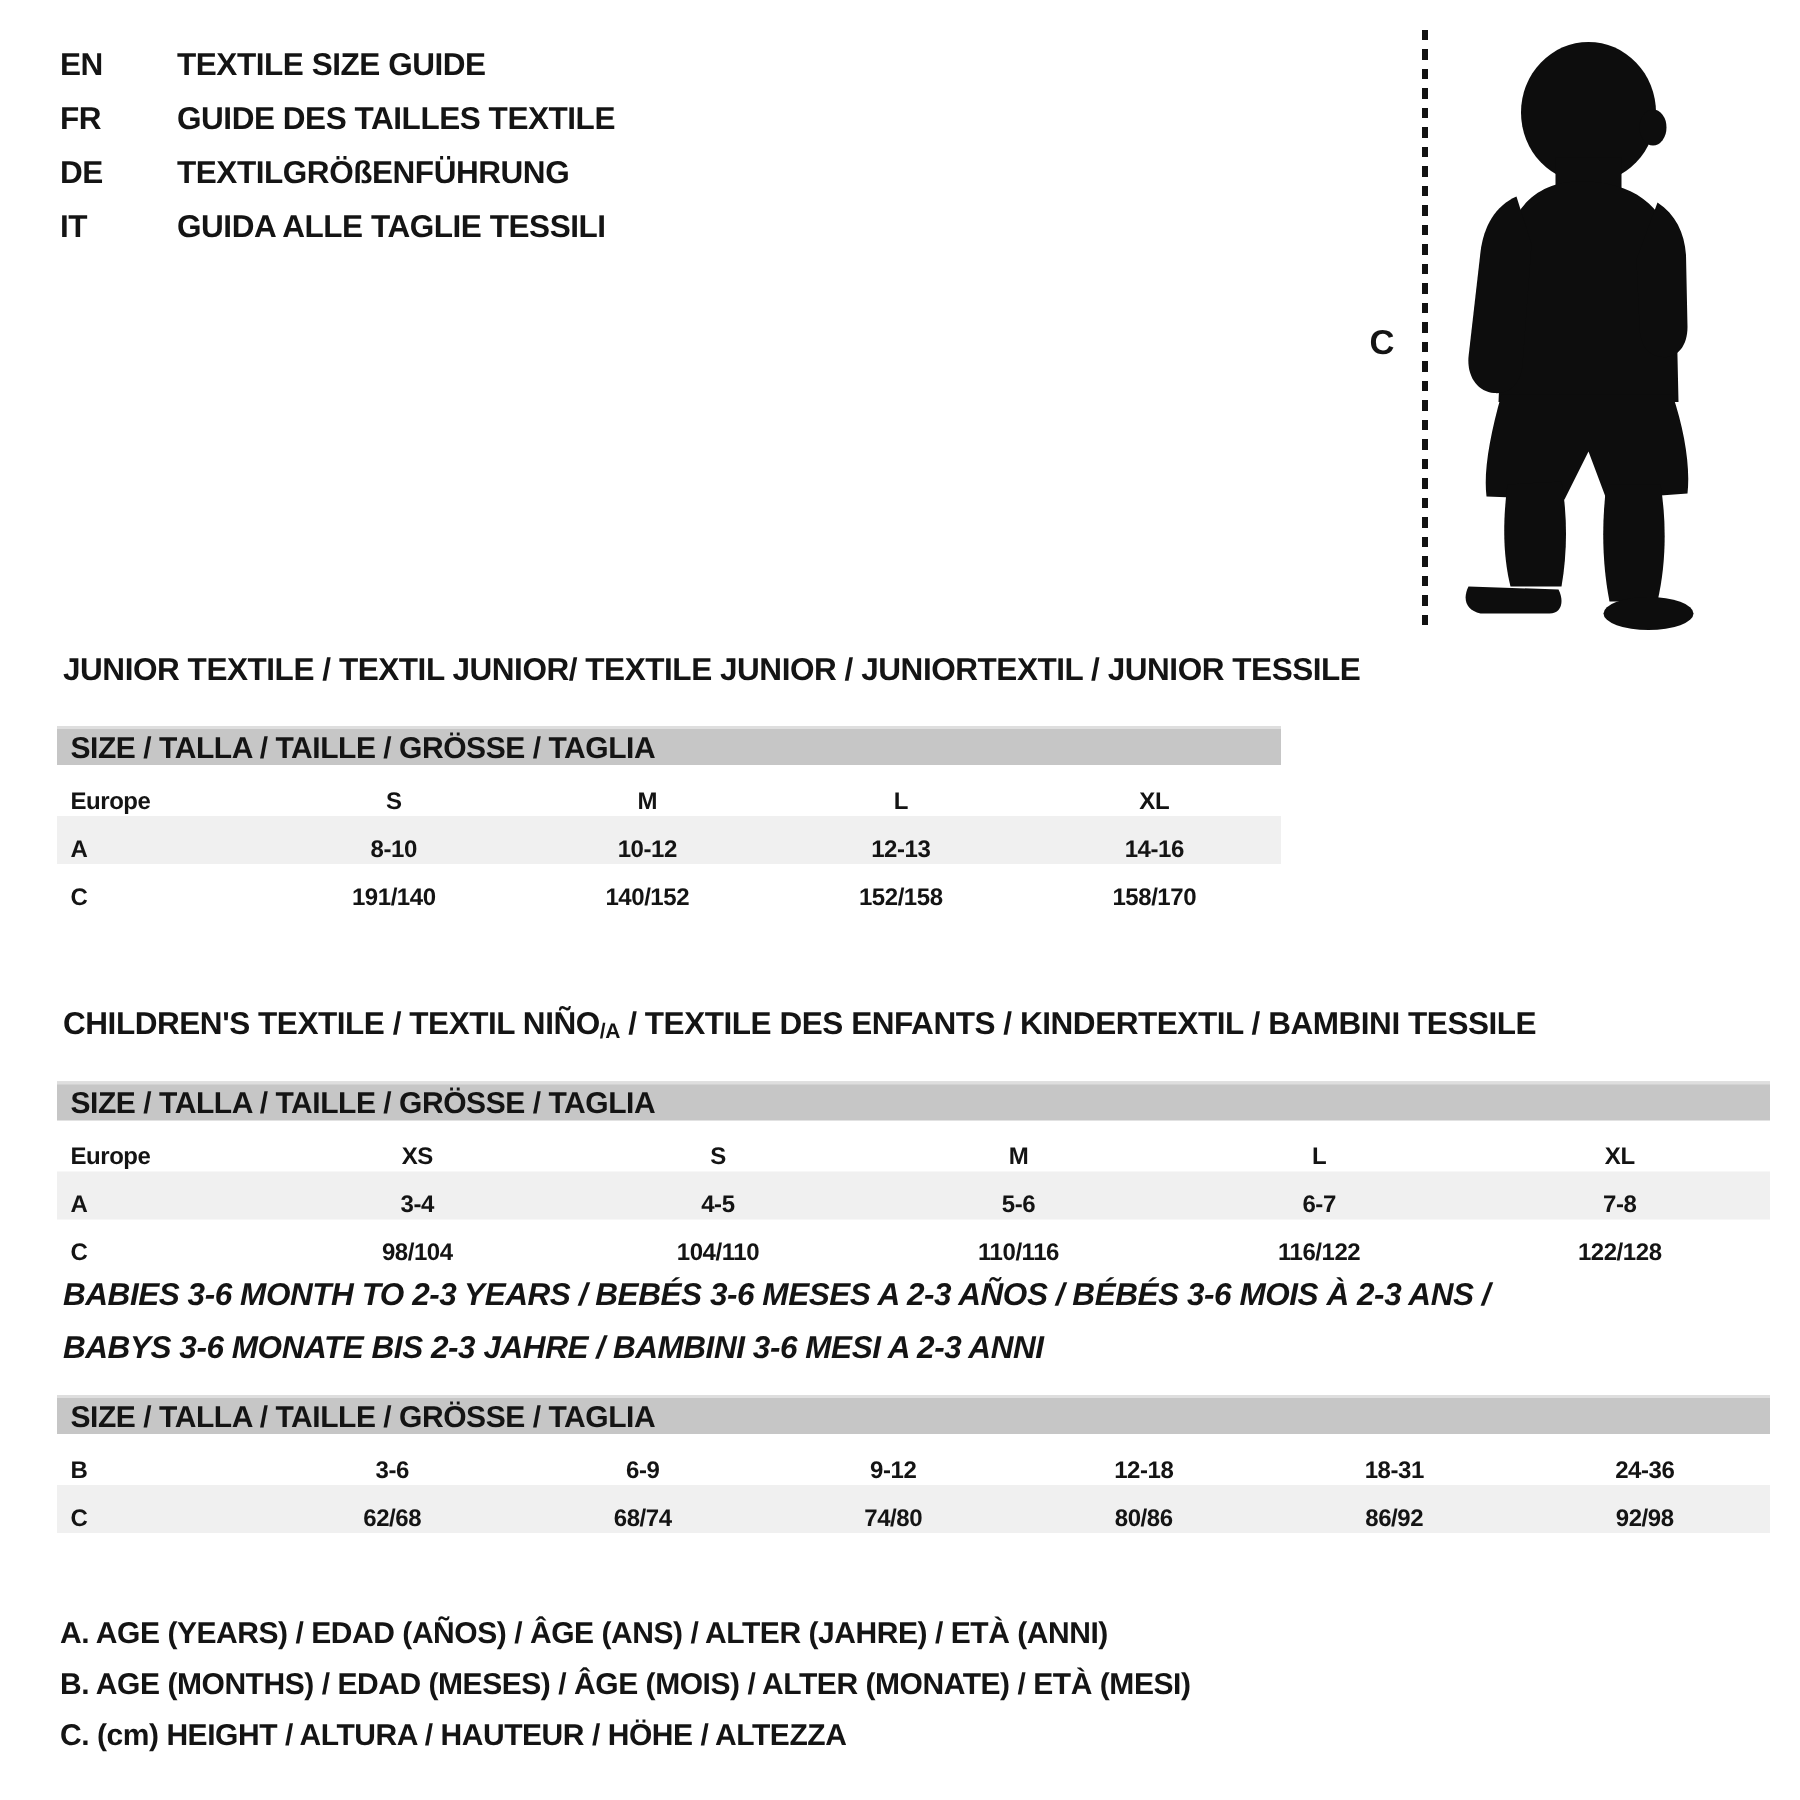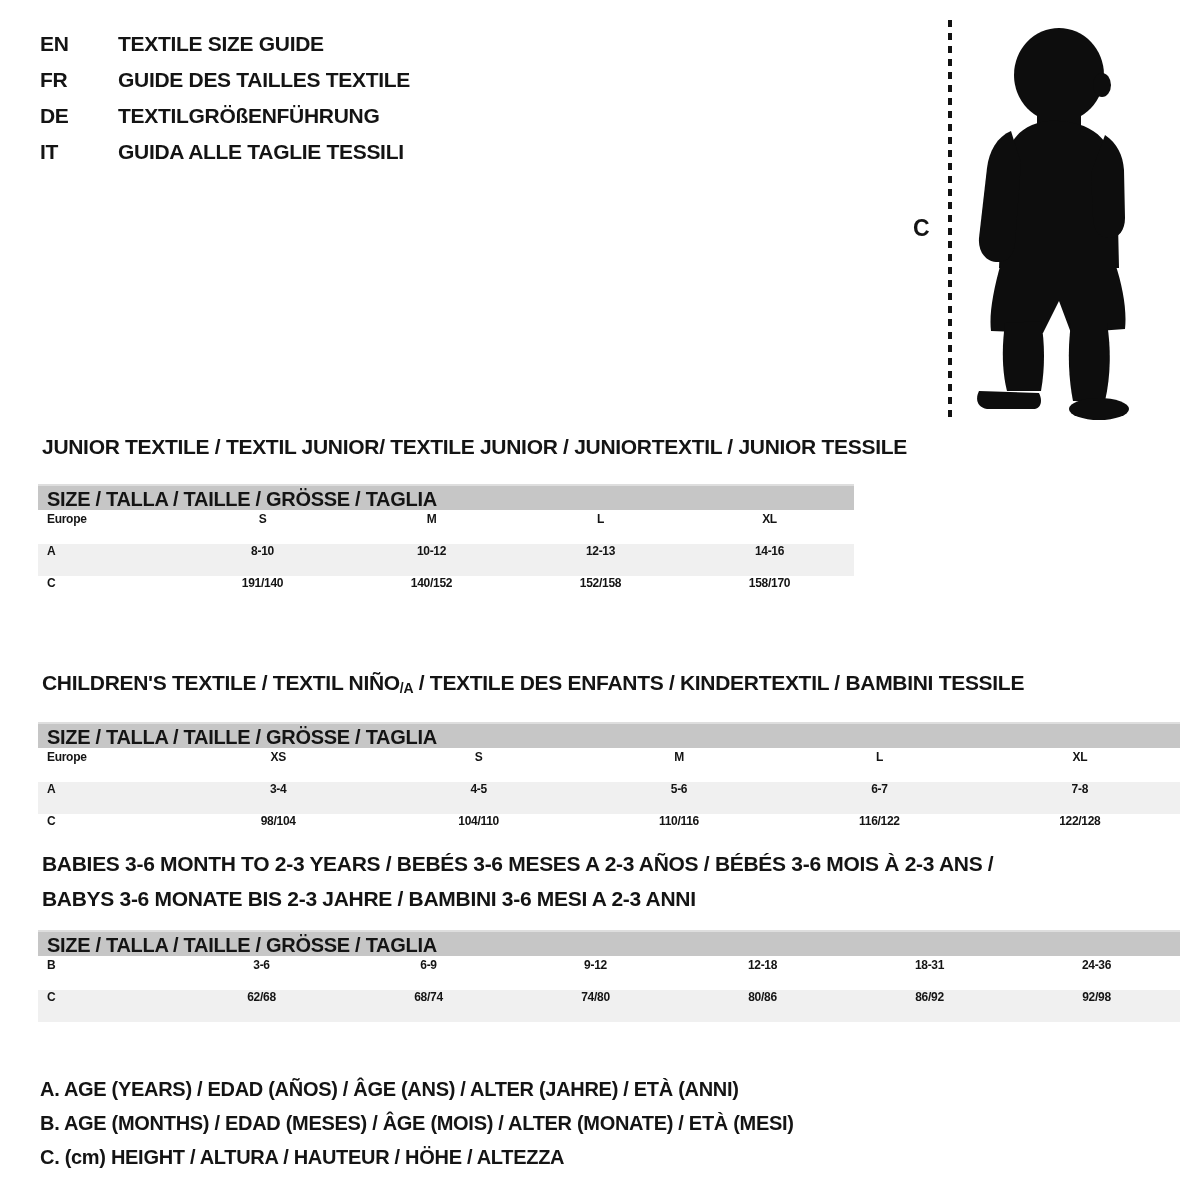--- a/index.html
+++ b/index.html
@@ -27,28 +27,28 @@
   .toddler { position:absolute; left:62px; top:8px; }
 
   
   .sec { position:absolute; left:38px; }
   .sec1 { top:436px; width:816px; }
   .sec2 { top:640px; width:1142px;margin-top:32px; }
   .sec3 { top:846px; width:1142px; }
   .sec-title { font-size:21px; line-height:22px; margin-left:4px; white-space:nowrap; }
   .sec1 .sec-title, .sec2 .sec-title { margin-bottom:26px; }
   .sec3 .sec-title { line-height:35px; margin-bottom:0; }
-  .sec3 .titles { margin-bottom:14px; }
+  .sec3 .titles { margin-bottom:14px;font-style:italic; }
   .sub-sm { font-size:14px; position:relative; top:3px; letter-spacing:-0.3px; }
 
   .size-bar {
     height:26px; line-height:26px; background:#c6c6c6; border-top:2px solid #dedede;
     padding-left:9px; font-size:20px; margin-bottom:2px;
   }
-  .trow { display:flex; height:32px; align-items:flex-start; font-size:12px; }
+  .trow { display:flex; height:32px; align-items:flex-end; font-size:16px; }
   .trow.stripe { background:#f0f0f0; }
   .cell { flex:1; text-align:center; }
   .cell.label { flex:0 0 140px; text-align:left; padding-left:9px; }
 
   
   .notes { position:absolute; left:40px; top:1072px; font-size:20px; line-height:34px; }
 </style>
 </head>
 <body>
 

